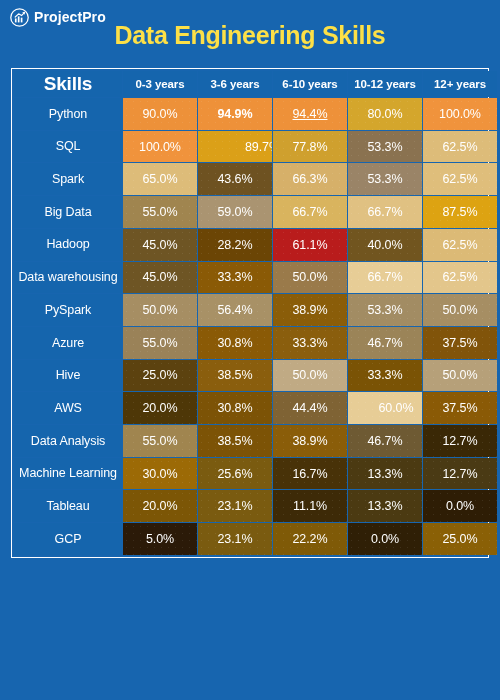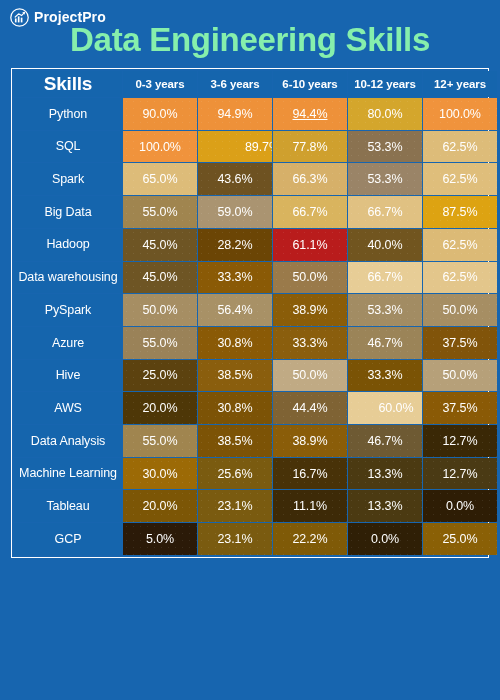--- a/index.html
+++ b/index.html
@@ -41,22 +41,22 @@
     line-height: 1;
   }
 
   
   #page-title {
     position: absolute;
     top: 22px;
     left: 0;
     width: 500px;
     text-align: center;
-    color: #86efac;
-    font-size: 33px;
+    color: #fde047;
+    font-size: 25px;
     font-weight: bold;
     letter-spacing: -0.3px;
     line-height: 1.1;
   }
 
   
   #skills-table-wrap {
     position: absolute;
     top: 68px;
     left: 11px;
@@ -162,21 +162,21 @@
         <th>3-6 years</th>
         <th>6-10 years</th>
         <th>10-12 years</th>
         <th>12+ years</th>
       </tr>
     </thead>
     <tbody id="table-body">
         <tr>
           <td class="skill-name">Python</td>
           <td class="value-cell" style="background: rgb(237, 145, 57);"><span>90.0%</span></td>
-          <td class="value-cell" style="background: rgb(238, 145, 57);"><span>94.9%</span></td>
+          <td class="value-cell" style="background: rgb(238, 145, 57); font-weight: bold;"><span>94.9%</span></td>
           <td class="value-cell" style="background: rgb(238, 145, 57); text-decoration: underline;"><span>94.4%</span></td>
           <td class="value-cell" style="background: rgb(212, 166, 44);"><span>80.0%</span></td>
           <td class="value-cell" style="background: rgb(240, 147, 60);"><span>100.0%</span></td>
         </tr>
         <tr>
           <td class="skill-name">SQL</td>
           <td class="value-cell" style="background: rgb(240, 147, 60);"><span>100.0%</span></td>
           <td class="value-cell" style="background: rgb(219, 160, 24); padding-left: 47px;"><span>89.7%</span></td>
           <td class="value-cell" style="background: rgb(207, 160, 46);"><span>77.8%</span></td>
           <td class="value-cell" style="background: rgb(138, 114, 80);"><span>53.3%</span></td>

